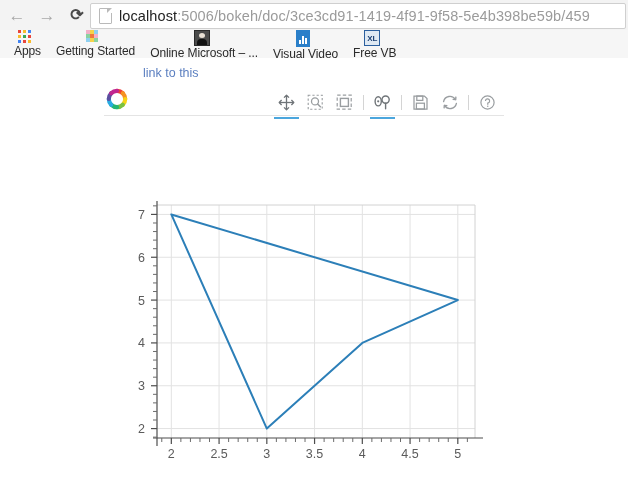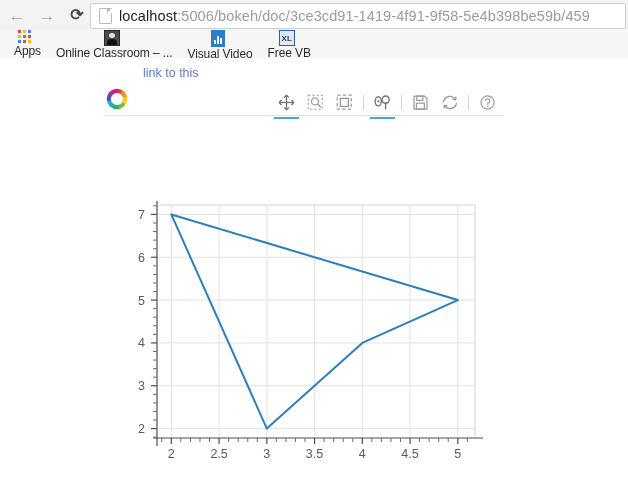--- a/index.html
+++ b/index.html
@@ -140,24 +140,38 @@
             <i style="background:#3aa757"></i>
             <i style="background:#e8453c"></i>
           <i style="background:#4285f4"></i>
             <i style="background:#e8453c"></i>
             <i style="background:#f9bb2d"></i>
         </span>
         <span class="lbl">Apps</span>
       </div>
 
 
+      <div class="bm">
+        <span class="ico ico-star">
+          <i style="background:#f3b0c8"></i>
+            <i style="background:#f6d34a"></i>
+            <i style="background:#8fd0f0"></i>
+          <i style="background:#8bd2a0"></i>
+            <i style="background:#ef7a3c"></i>
+            <i style="background:#f3b0c8"></i>
+          <i style="background:#8fd0f0"></i>
+            <i style="background:#f6d34a"></i>
+            <i style="background:#8bd2a0"></i>
+        </span>
+        <span class="lbl">Getting Started</span>
+      </div>
 
       <div class="bm">
         <span class="ico ico-av"></span>
-        <span class="lbl">Online Classroom – ...</span>
+        <span class="lbl">Online Microsoft – ...</span>
       </div>
 
       <div class="bm">
         <span class="ico ico-chart">
           <i style="height:4px"></i>
             <i style="height:8px"></i>
             <i style="height:6px"></i>
         </span>
         <span class="lbl">Visual Video</span>
       </div>

